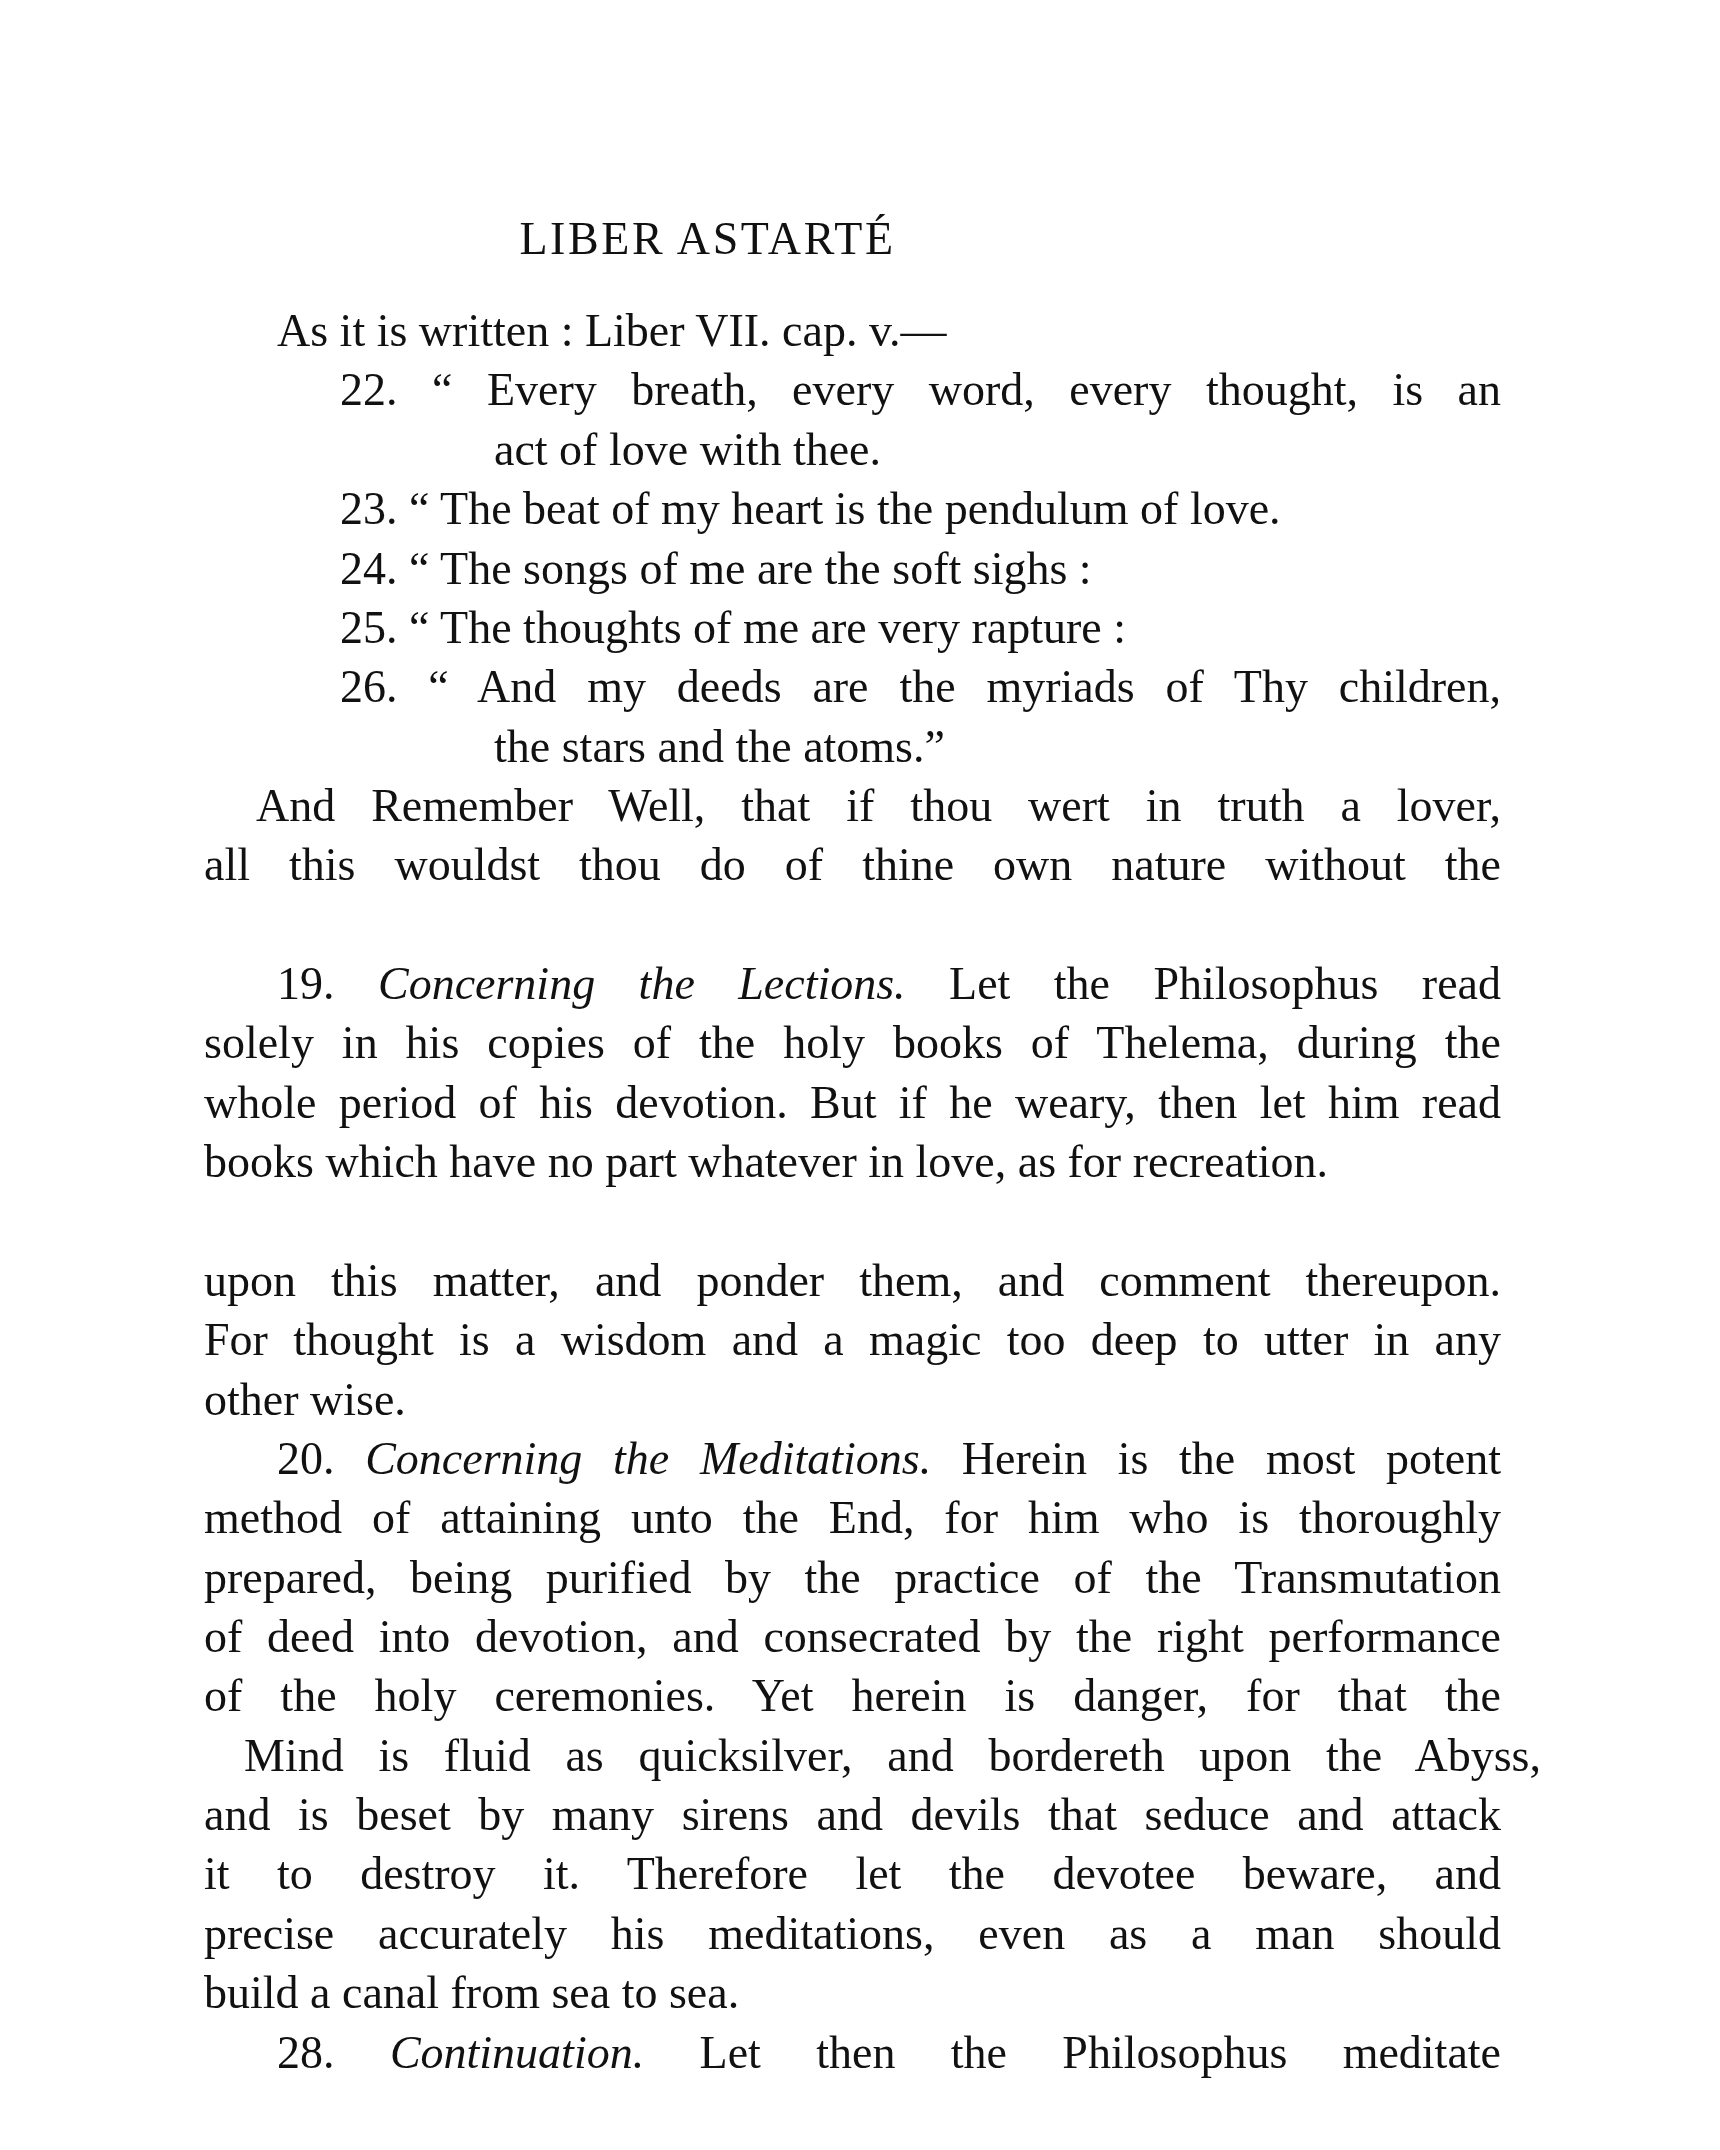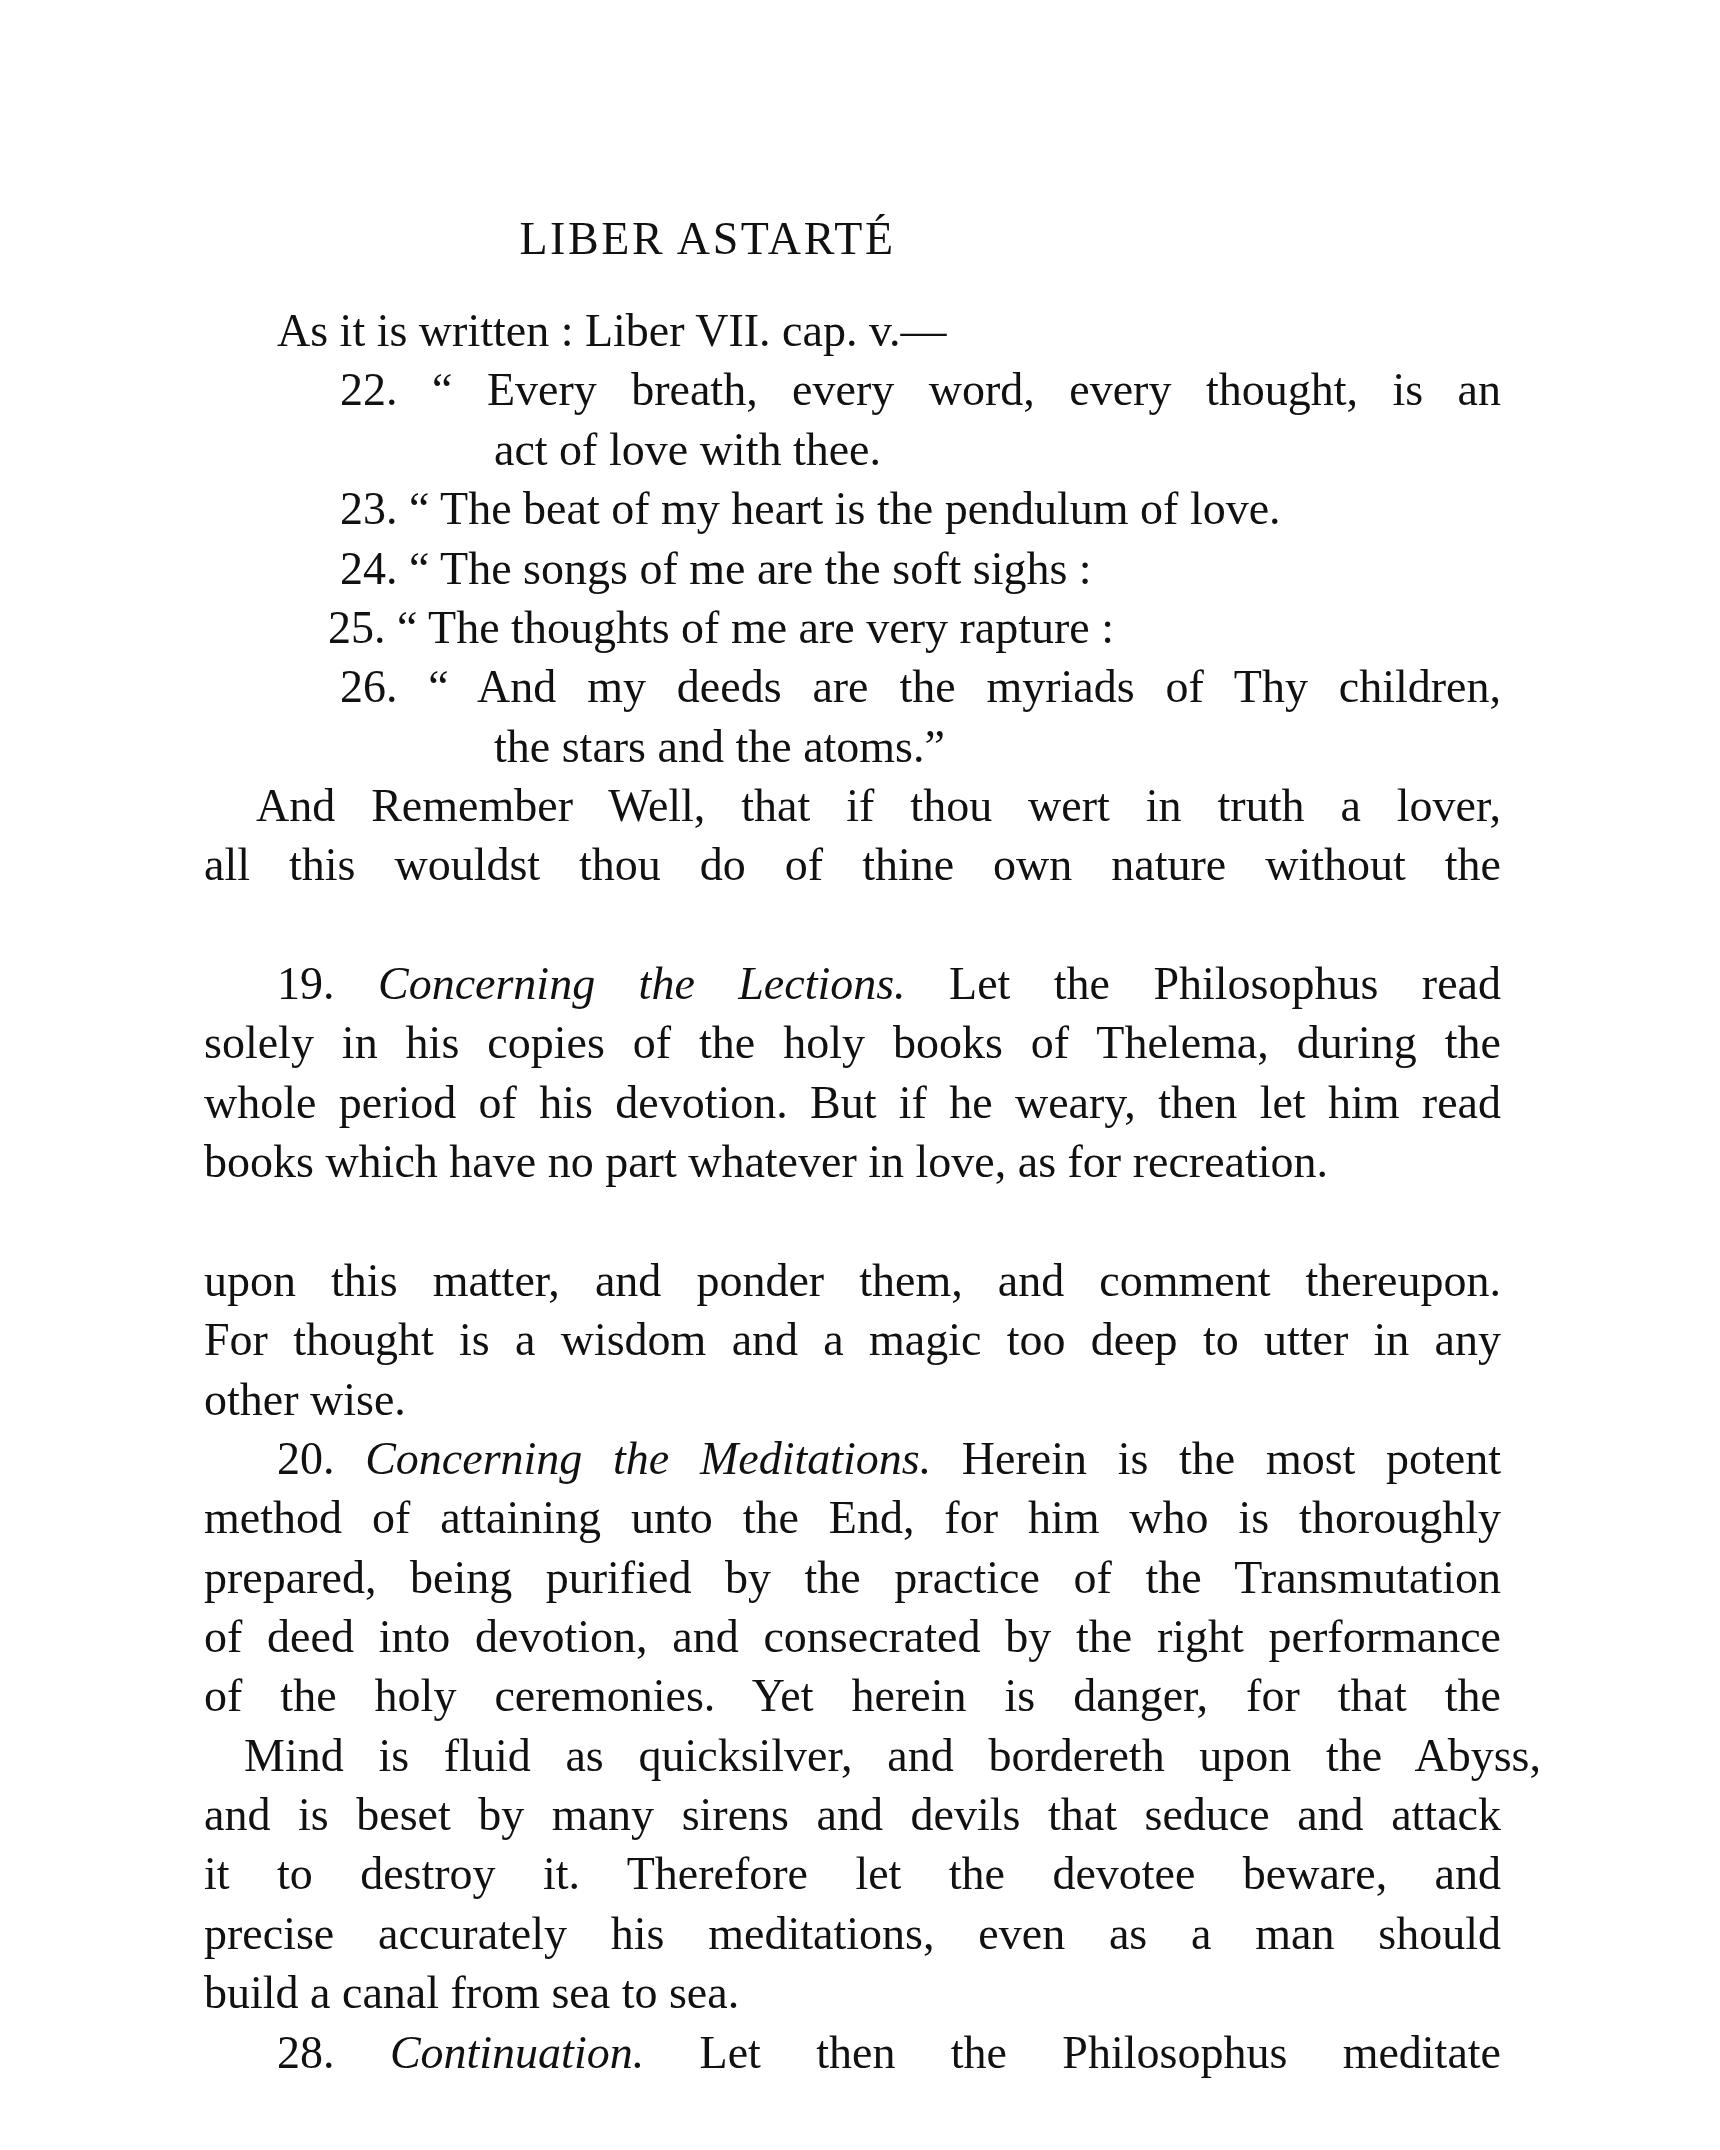--- a/index.html
+++ b/index.html
@@ -32,21 +32,21 @@
   <div class="line" style="top:479px; left:340px;">
     <span class="num">23.</span>
     <span>“ The beat of my heart is the pendulum of love.</span>
   </div>
 
   <div class="line" style="top:539px; left:340px;">
     <span class="num">24.</span>
     <span>“ The songs of me are the soft sighs :</span>
   </div>
 
-  <div class="line" style="top:598px; left:328px;text-align:center;">
+  <div class="line" style="top:598px; left:340px;text-align:center;">
     <span class="num">25.</span>
     <span>“ The thoughts of me are very rapture :</span>
   </div>
 
   <div class="line" style="top:657px; left:340px; width:1161px; text-align:justify; text-align-last:justify;">
     <span class="num">26.</span>
     <span>“ And my deeds are the myriads of Thy children,</span>
   </div>
   <div class="line" style="top:717px; left:494px;">the stars and the atoms.”</div>
 

